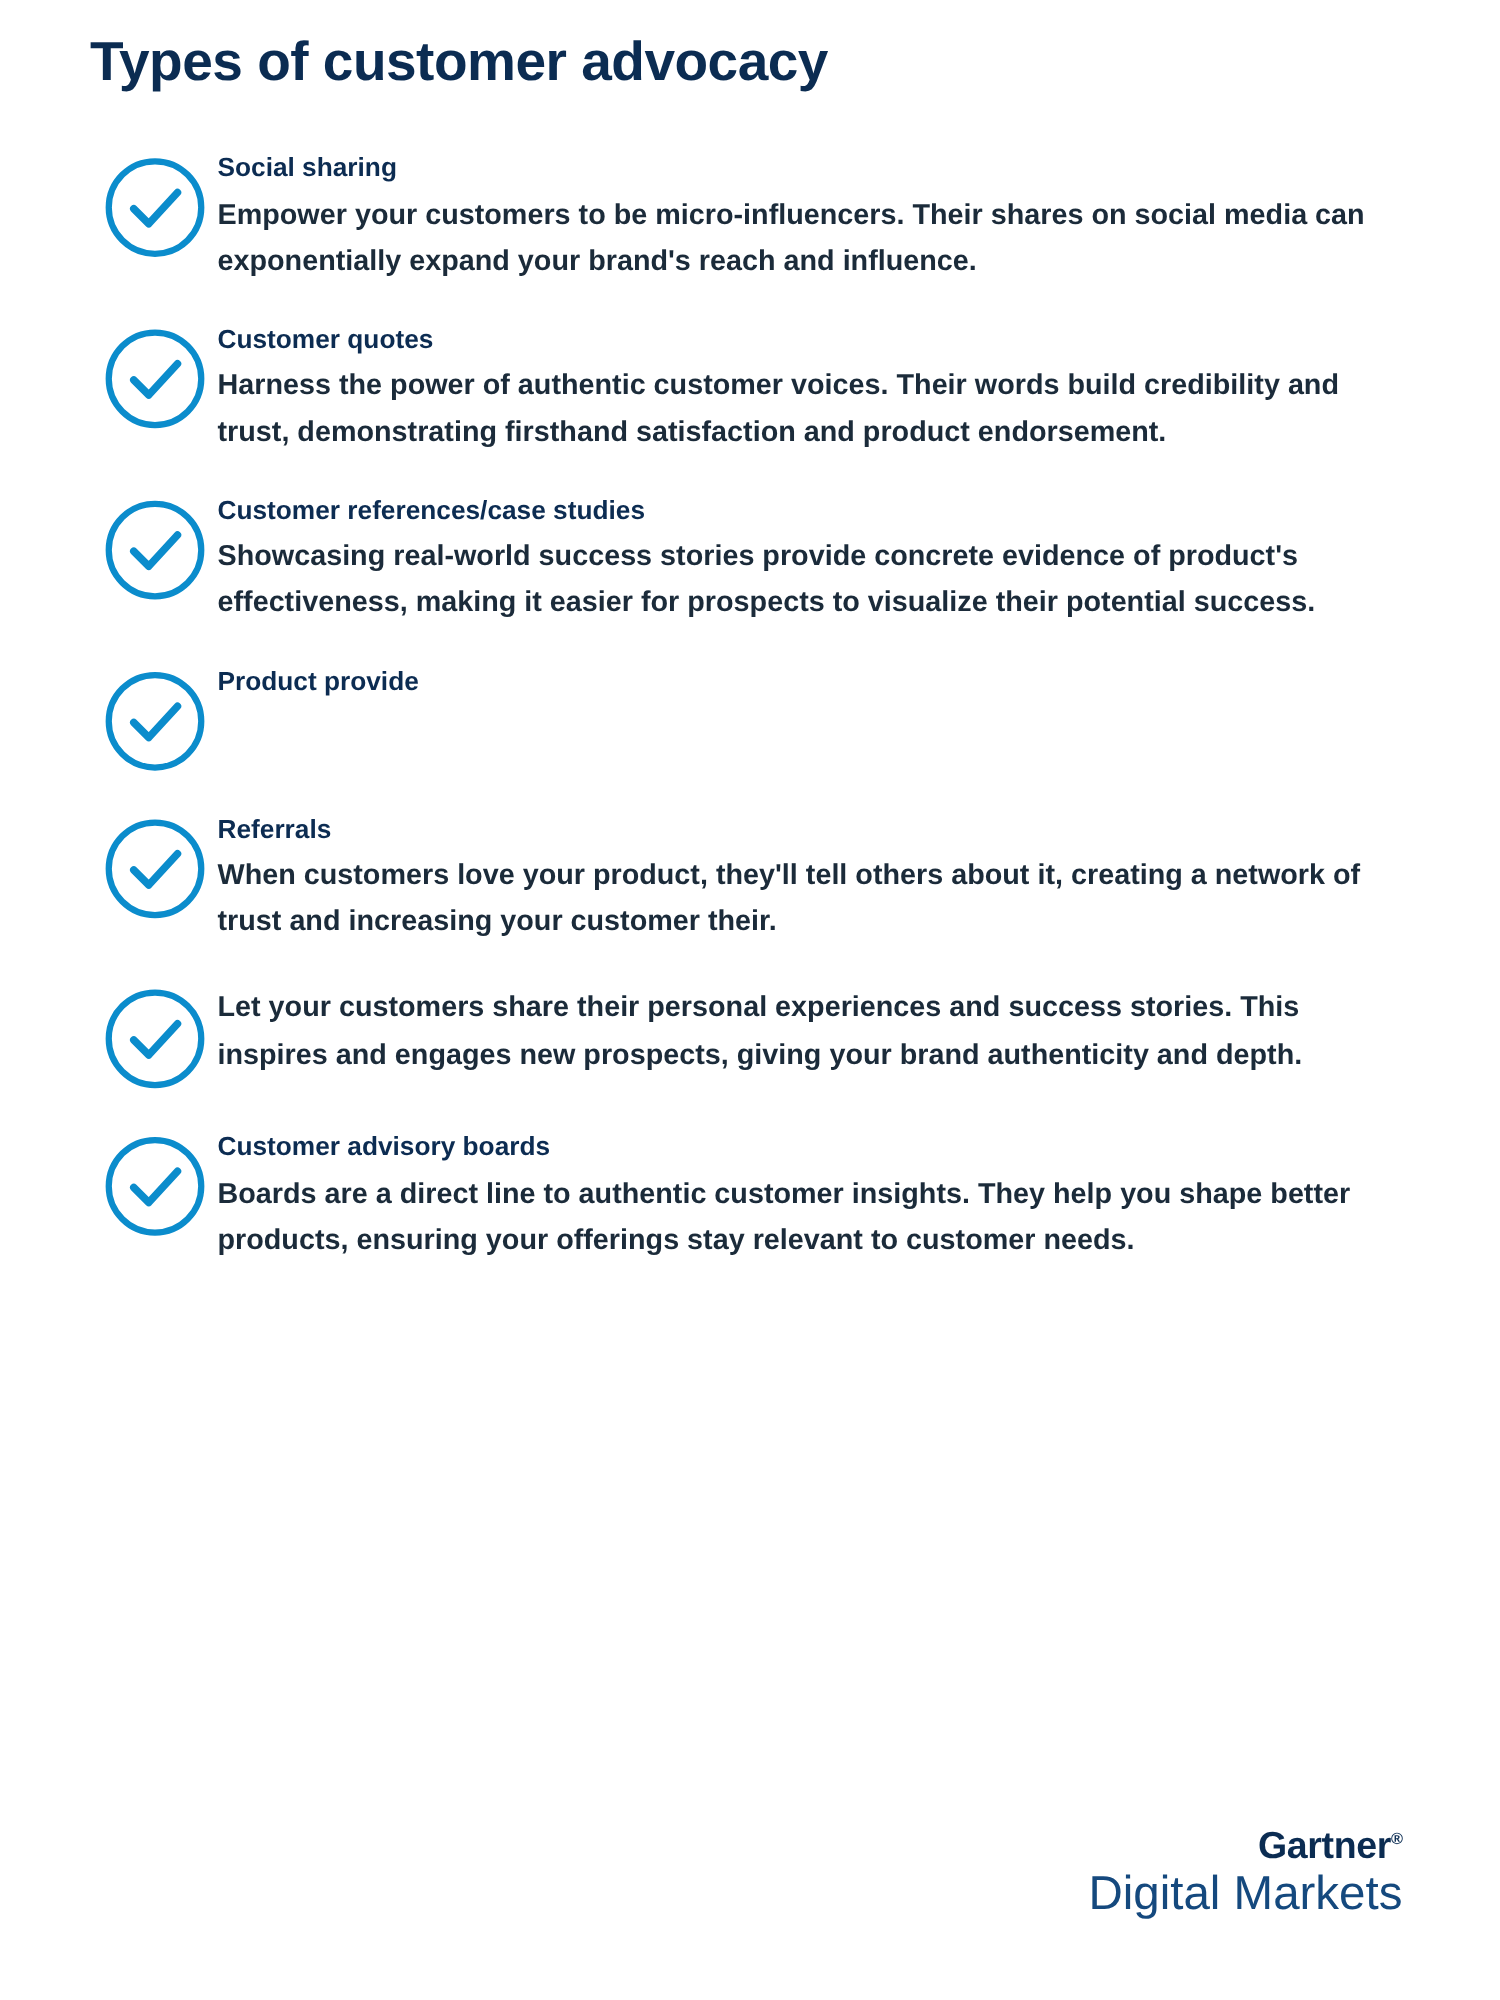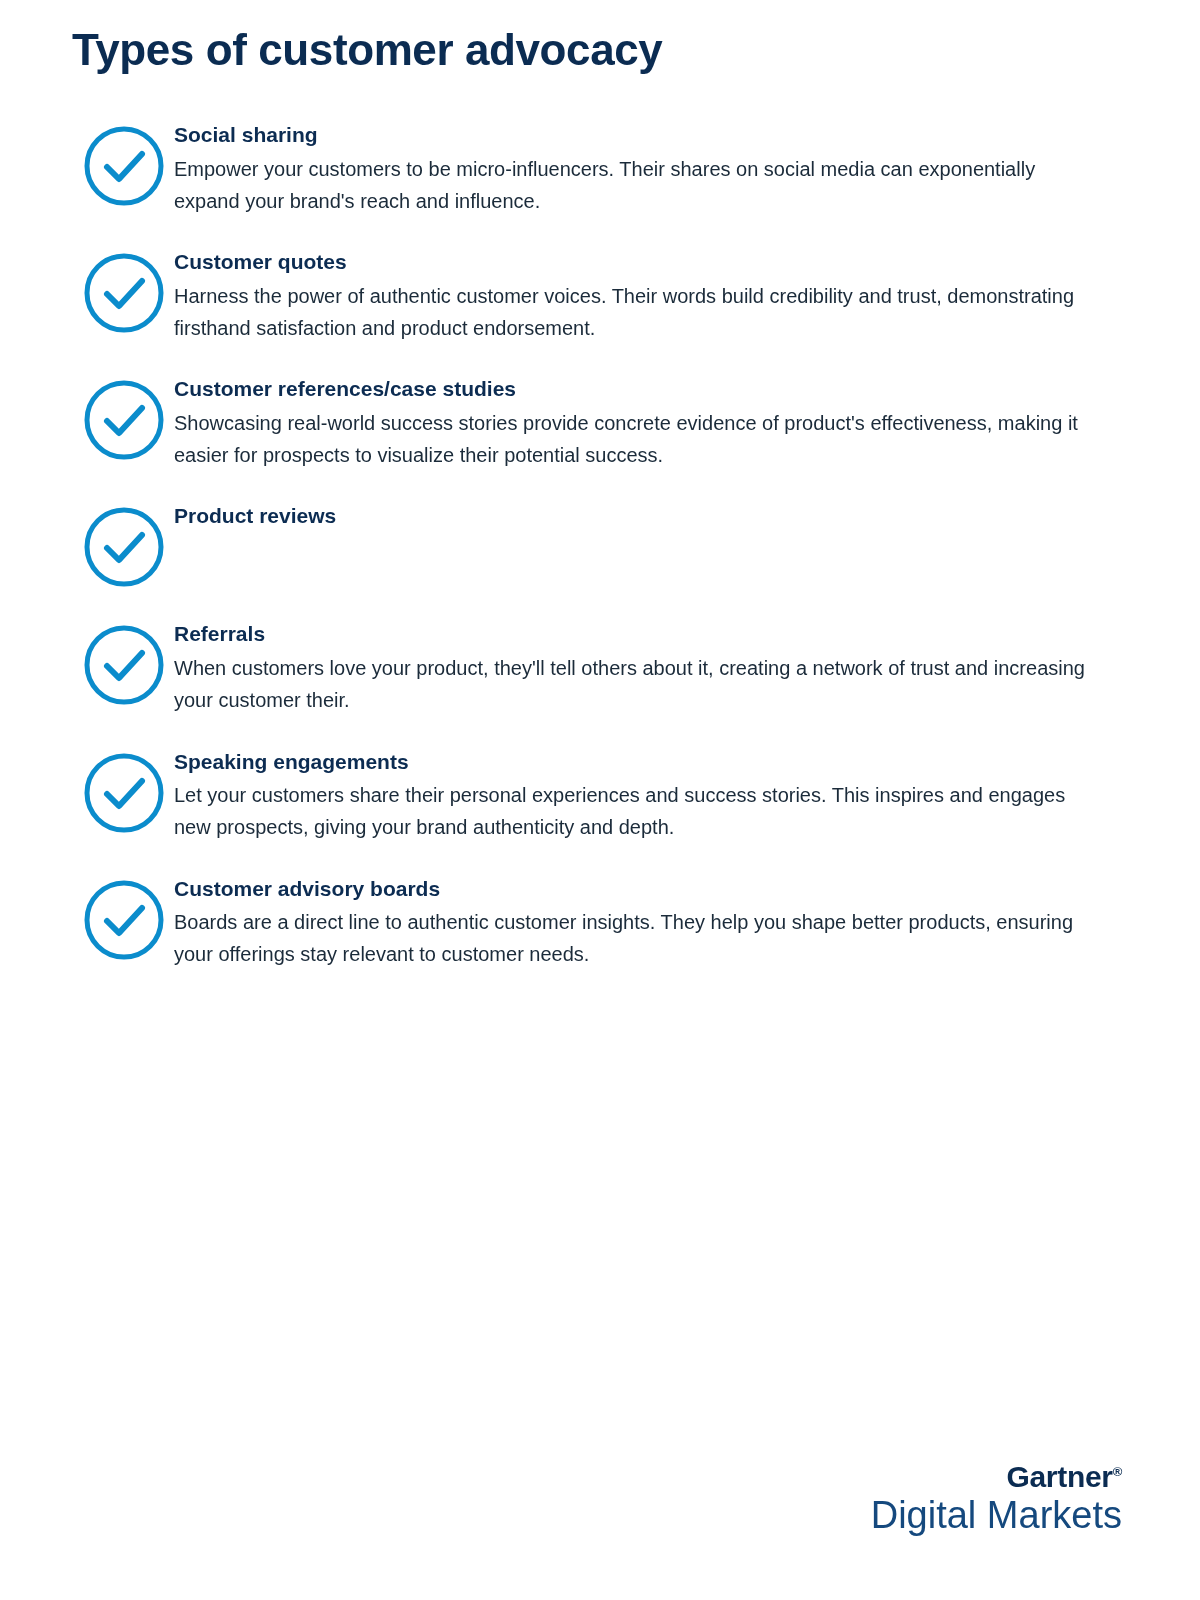--- a/index.html
+++ b/index.html
@@ -57,25 +57,25 @@
     max-width: 920px;
   }
   .item-title {
     font-size: 21px;
     font-weight: bold;
     color: #0c2c52;
     margin: 0 0 4px 0;
     line-height: 1.25;
   }
   .item-desc {
-    font-size: 20px;
+    font-size: 23px;
     line-height: 1.62;
     color: #1b2b3a;
     margin: 0;
-    font-weight: normal;
+    font-weight: bold;
   }
   .brand {
     position: absolute;
     right: 78px;
     bottom: 62px;
     text-align: right;
   }
   .brand-top {
     font-size: 30px;
     font-weight: bold;
@@ -145,21 +145,21 @@
     </div>
 
     <div class="item">
       <div class="check-wrap">
         <svg class="check-circle" viewBox="0 0 84 84">
           <circle cx="42" cy="42" r="37" fill="none" stroke="#0b8ccc" stroke-width="5"></circle>
           <polyline points="25,43 37,55 60,30" fill="none" stroke="#0b8ccc" stroke-width="6" stroke-linecap="round" stroke-linejoin="round"></polyline>
         </svg>
       </div>
       <div class="item-text">
-        <p class="item-title">Product reviews</p>
+        <p class="item-title">Product provide</p>
       </div>
     </div>
 
     <div class="item">
       <div class="check-wrap">
         <svg class="check-circle" viewBox="0 0 84 84">
           <circle cx="42" cy="42" r="37" fill="none" stroke="#0b8ccc" stroke-width="5"></circle>
           <polyline points="25,43 37,55 60,30" fill="none" stroke="#0b8ccc" stroke-width="6" stroke-linecap="round" stroke-linejoin="round"></polyline>
         </svg>
       </div>
@@ -170,21 +170,20 @@
     </div>
 
     <div class="item">
       <div class="check-wrap">
         <svg class="check-circle" viewBox="0 0 84 84">
           <circle cx="42" cy="42" r="37" fill="none" stroke="#0b8ccc" stroke-width="5"></circle>
           <polyline points="25,43 37,55 60,30" fill="none" stroke="#0b8ccc" stroke-width="6" stroke-linecap="round" stroke-linejoin="round"></polyline>
         </svg>
       </div>
       <div class="item-text">
-        <p class="item-title">Speaking engagements</p>
         <p class="item-desc">Let your customers share their personal experiences and success stories. This inspires and engages new prospects, giving your brand authenticity and depth.</p>
       </div>
     </div>
 
     <div class="item">
       <div class="check-wrap">
         <svg class="check-circle" viewBox="0 0 84 84">
           <circle cx="42" cy="42" r="37" fill="none" stroke="#0b8ccc" stroke-width="5"></circle>
           <polyline points="25,43 37,55 60,30" fill="none" stroke="#0b8ccc" stroke-width="6" stroke-linecap="round" stroke-linejoin="round"></polyline>
         </svg>

